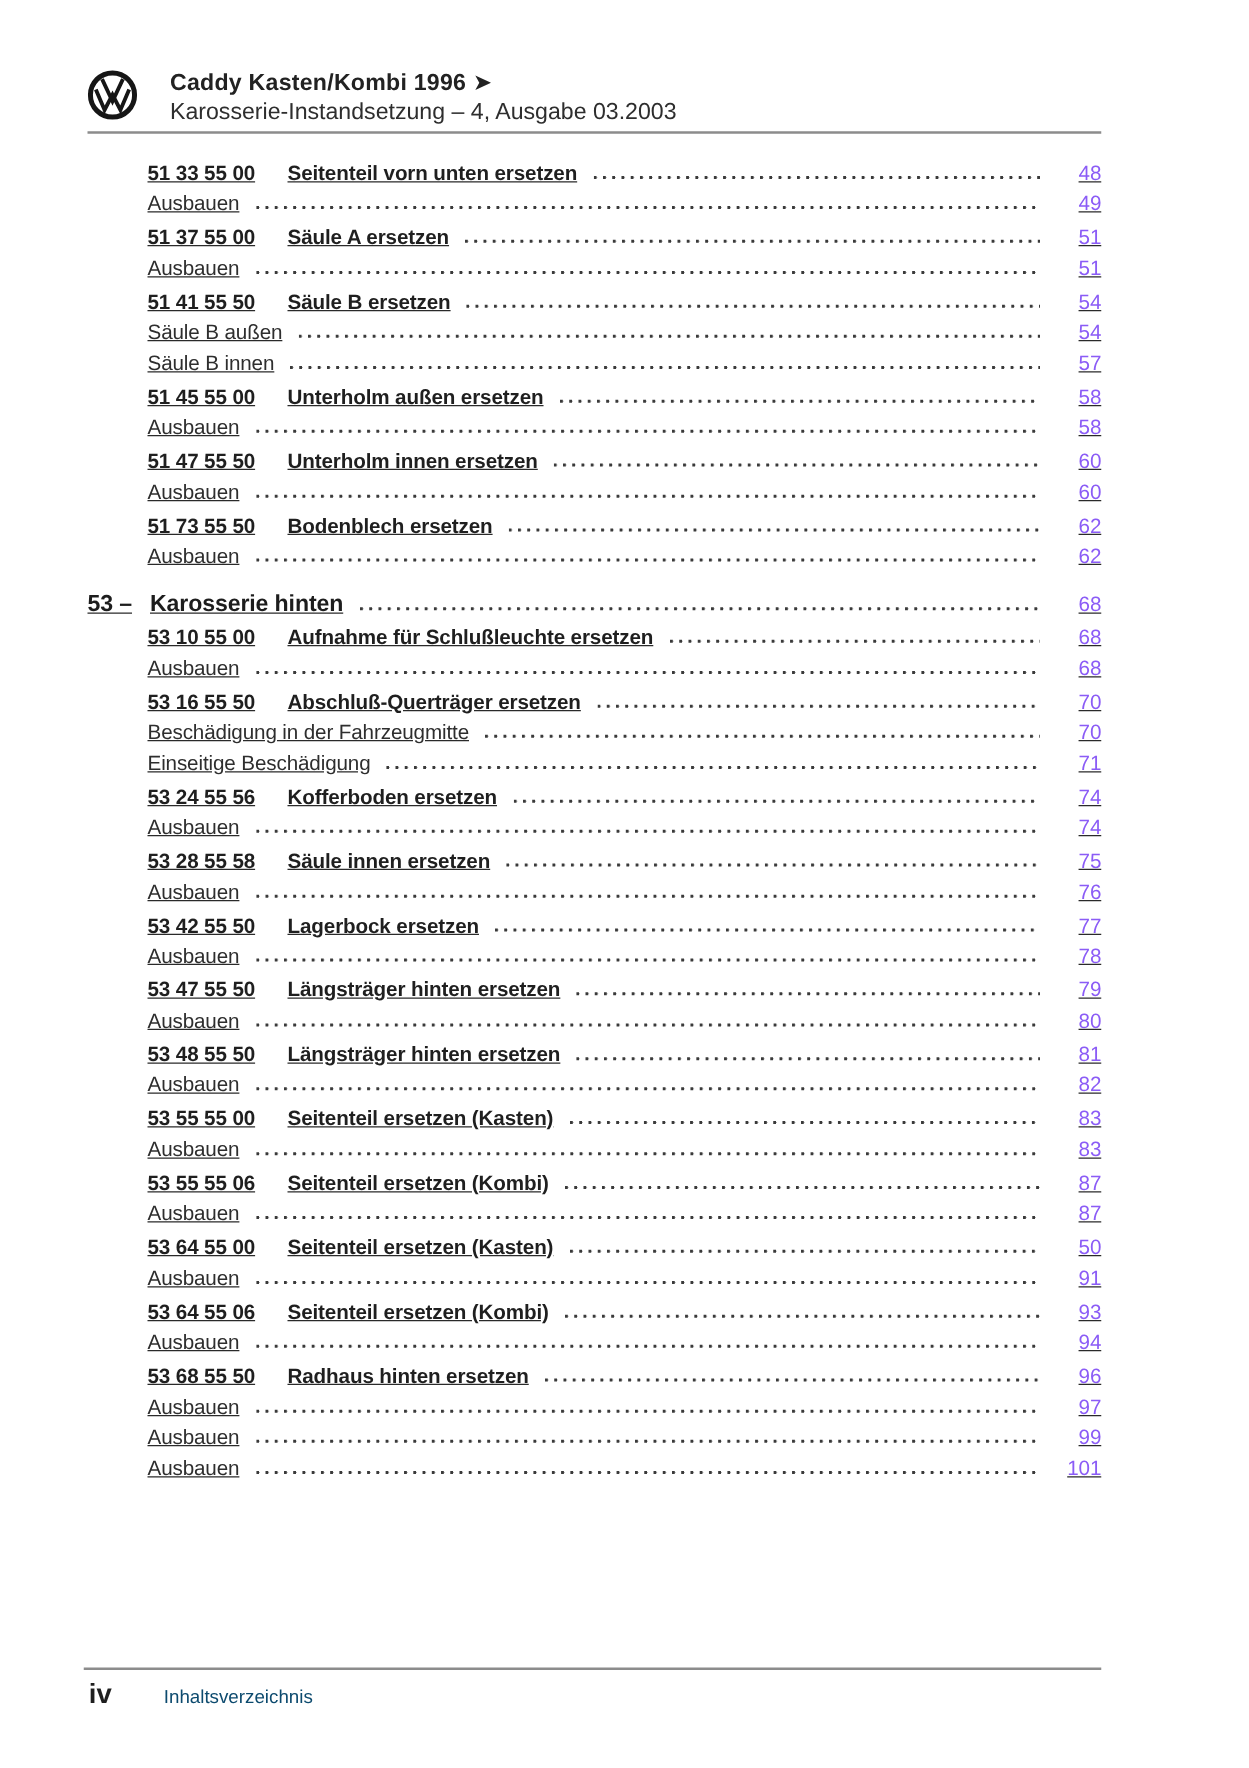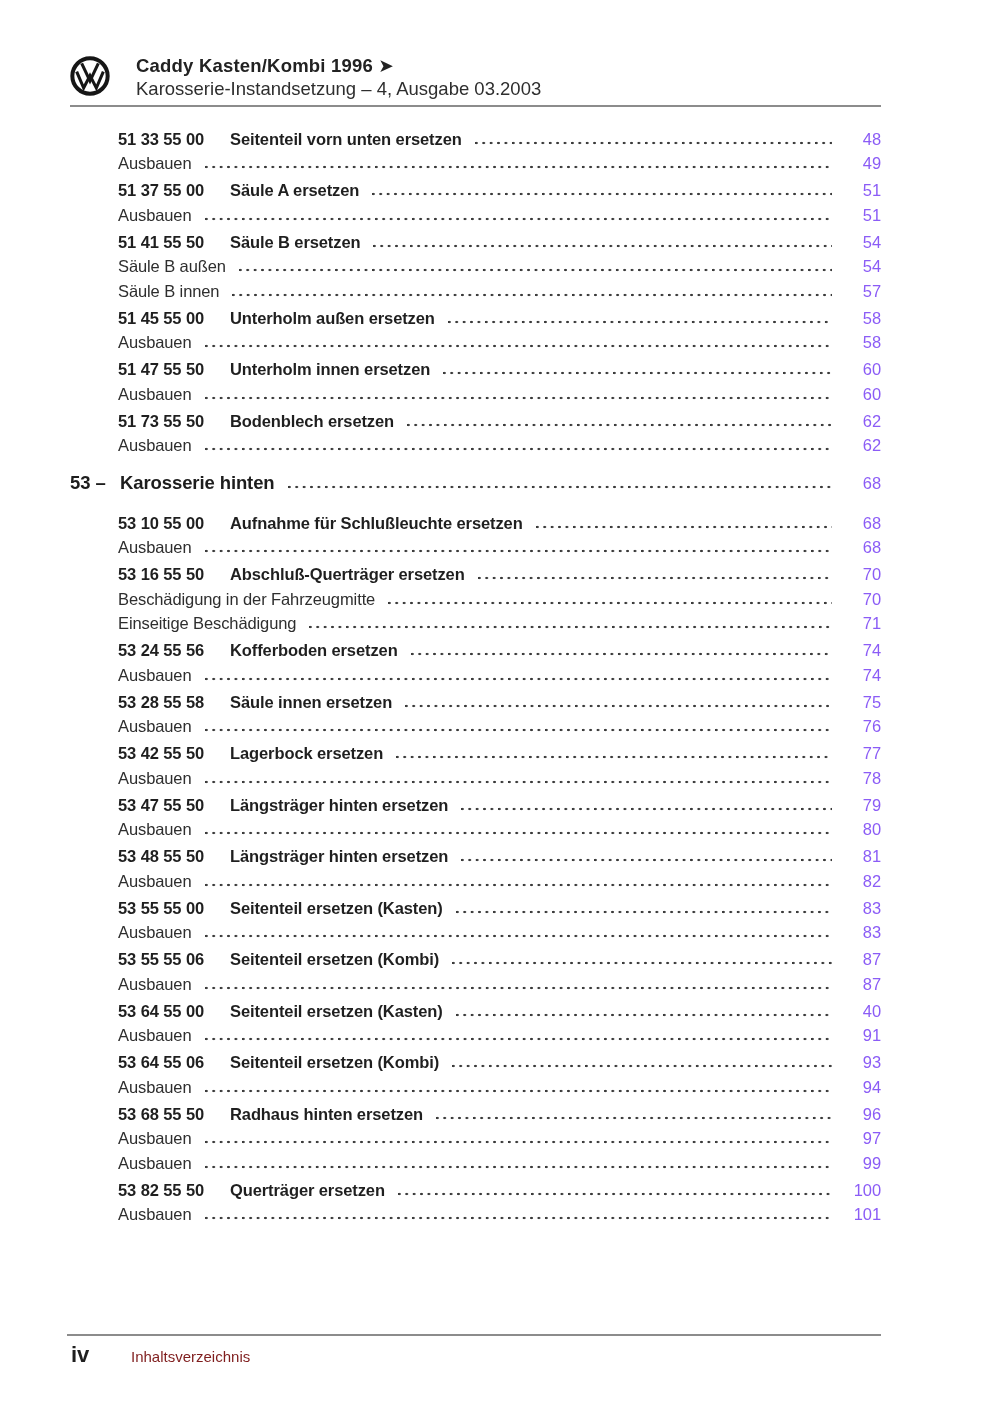--- a/index.html
+++ b/index.html
@@ -19,37 +19,37 @@
 
   
   .header { padding-top: 54px; display: flex; align-items: flex-start; }
   .logo { width: 40px; height: 40px; margin-top: 2px; flex: none; }
   .header-text { margin-left: 26px; }
   .ht1 { font-weight: bold; font-size: 18.5px; line-height: 23px; letter-spacing: 0.2px; color: #222; }
   .ht2 { font-size: 18.5px; line-height: 23px; color: #2e2e2e; }
   .rule { height: 2px; background: #8c8c8c; margin-top: 5px; }
 
   
-  .toc { padding-top: 17px; }
+  .toc { padding-top: 17px; text-decoration: underline; }
   .row {
     display: flex;
     align-items: baseline;
     height: 24.5px;
     line-height: 24.5px;
     font-size: 16.5px;
     letter-spacing: -0.1px;
     white-space: nowrap;
   }
   .row.operation, .row.sub { padding-left: 48px; }
   .row.operation { margin-top: 2.5px; }
   .row.operation .code, .row.operation .label { font-weight: bold; color: #1f1f1f; }
   .row.sub .label { color: #2e2e2e; }
   .row.section {
     margin-top: 11px;
-    margin-bottom: 15px;
+    margin-bottom: 2px;
     font-size: 18.5px;
     font-weight: bold;
     color: #1d1d1d;
     height: 27px;
     line-height: 27px;
   }
   .code { width: 112px; flex: none; }
   .row.section .code { width: 50px; }
   .label { flex: none; }
   .leader {
@@ -68,21 +68,21 @@
     font-weight: normal;
     font-size: 16.5px;
     color: #8b5cf6;
   }
 
   
   .footer { position: absolute; left: 67px; right: 118px; top: 1334px; }
   .footer-rule { height: 2px; background: #8c8c8c; }
   .footer-line { display: flex; align-items: baseline; margin-top: 6px; }
   .page-label { font-size: 22px; font-weight: bold; width: 64px; padding-left: 4px; color: #1f1f1f; flex: none; }
-  .footer-text { font-size: 15px; color: #7f1d1d; }
+  .footer-text { font-size: 15px; color: #0c4a6e; }
 </style>
 </head>
 <body>
 
 <div class="page">
 
   <header class="header">
     <svg class="logo" viewBox="0 0 60 60" aria-hidden="true">
       <circle cx="30" cy="30" r="26.5" fill="none" stroke="#161616" stroke-width="6"></circle>
       <path d="M17.5 11 L30 37.5 L42.5 11" fill="none" stroke="#161616" stroke-width="4.6"></path>
@@ -275,21 +275,21 @@
       </div>
       <div class="row sub">
         <span class="label">Ausbauen</span>
         <span class="leader"></span>
         <span class="page-num">87</span>
       </div>
       <div class="row operation">
         <span class="code">53 64 55 00</span>
         <span class="label">Seitenteil ersetzen (Kasten)</span>
         <span class="leader"></span>
-        <span class="page-num">40</span>
+        <span class="page-num">50</span>
       </div>
       <div class="row sub">
         <span class="label">Ausbauen</span>
         <span class="leader"></span>
         <span class="page-num">91</span>
       </div>
       <div class="row operation">
         <span class="code">53 64 55 06</span>
         <span class="label">Seitenteil ersetzen (Kombi)</span>
         <span class="leader"></span>
@@ -308,26 +308,20 @@
       </div>
       <div class="row sub">
         <span class="label">Ausbauen</span>
         <span class="leader"></span>
         <span class="page-num">97</span>
       </div>
       <div class="row sub">
         <span class="label">Ausbauen</span>
         <span class="leader"></span>
         <span class="page-num">99</span>
-      </div>
-      <div class="row operation">
-        <span class="code">53 82 55 50</span>
-        <span class="label">Querträger ersetzen</span>
-        <span class="leader"></span>
-        <span class="page-num">100</span>
       </div>
       <div class="row sub">
         <span class="label">Ausbauen</span>
         <span class="leader"></span>
         <span class="page-num">101</span>
       </div>
     </main>
 
   <footer class="footer">
     <div class="footer-rule"></div>

